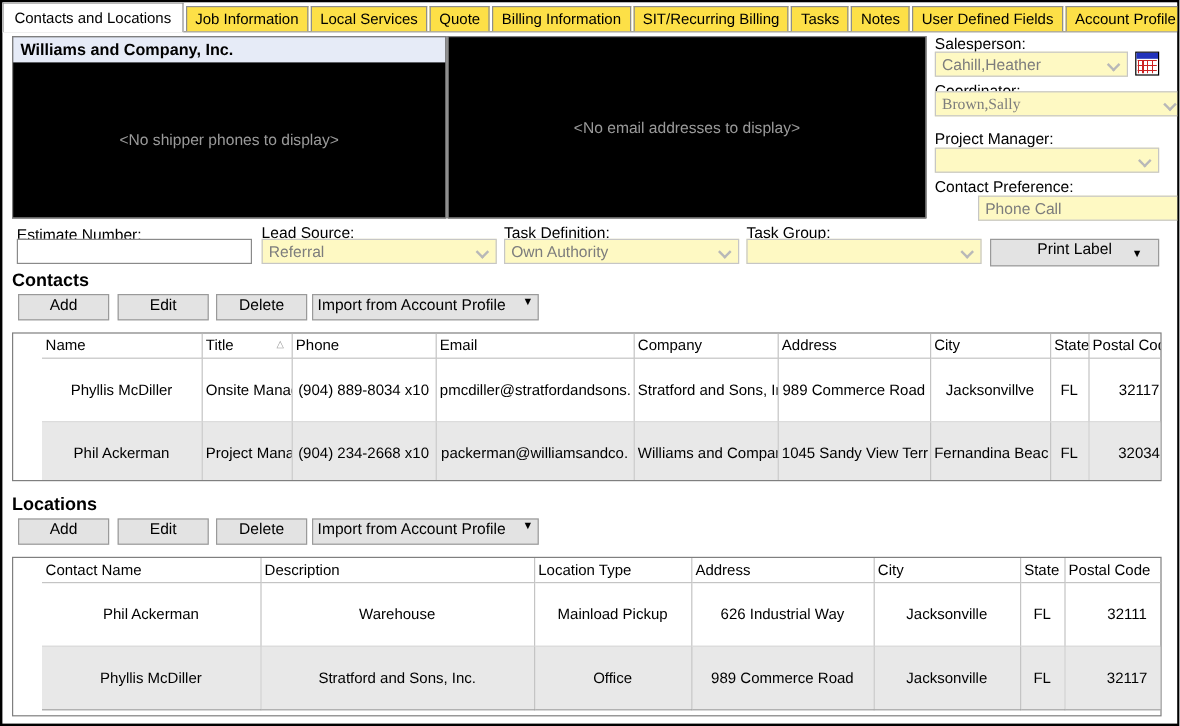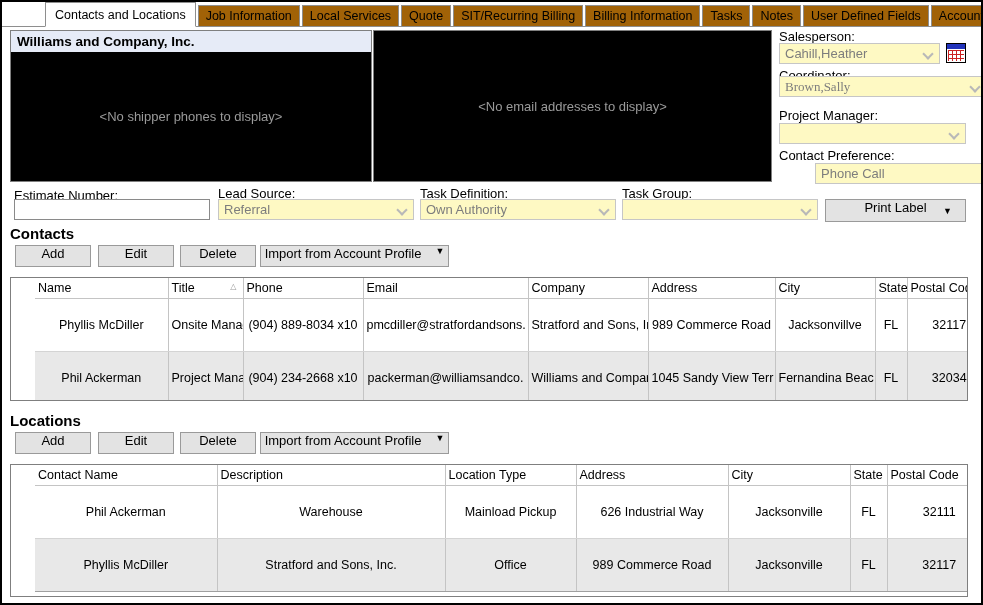--- a/index.html
+++ b/index.html
@@ -1,22 +1,22 @@
 <!DOCTYPE html>
 <html><head>
 <meta charset="utf-8">
 <style>
   html,body{margin:0;padding:0;background:#fff;}
   body{width:983px;height:605px;font-family:"Liberation Sans",sans-serif;font-size:13px;color:#000;}
   .window{position:relative;width:979px;height:601px;border:2px solid #000;background:#fff;overflow:hidden;}
 
   
   .tabbar{position:absolute;top:0;left:0;right:0;height:24px;display:flex;align-items:flex-end;border-bottom:1px solid #8e8e8e;background:#fff;}
-  .tab{background:#a16207;border:1px solid #8e8e8e;border-bottom:none;padding:3px 7px 3px 7px;margin-right:2px;white-space:nowrap;cursor:default;font-size:12.5px;}
-  .tab.active{background:#fff;padding:5px 9px 4px 9px;margin-bottom:-1px;border-bottom:1px solid #fff;margin-left:43px;}
+  .tab{background:#fde047;border:1px solid #8e8e8e;border-bottom:none;padding:3px 7px 3px 7px;margin-right:2px;white-space:nowrap;cursor:default;font-size:12.5px;}
+  .tab.active{background:#fff;padding:5px 9px 4px 9px;margin-bottom:-1px;border-bottom:1px solid #fff;}
 
   
   .panel{position:absolute;border:1px solid #7f7f7f;background:#000000;}
   .panel-header{background:#e6ebf7;font-weight:bold;font-size:13.5px;padding:3px 6px;}
   .empty-msg{position:absolute;left:0;right:0;top:45%;text-align:center;color:#9a9a9a;}
   .panel.phones .empty-msg{top:52%;}
 
   .flabel{position:absolute;white-space:nowrap;color:#000;}
   .combo{position:absolute;height:21px;border:1px solid #c6c6c6;background:#fef9c3;color:#7d7d7d;
          display:flex;align-items:center;padding-left:5px;white-space:nowrap;overflow:hidden;box-sizing:border-box;}
@@ -50,22 +50,22 @@
 </head>
 <body>
 
 <div class="window">
 
   <div class="tabbar">
       <div class="tab active">Contacts and Locations</div>
       <div class="tab">Job Information</div>
       <div class="tab">Local Services</div>
       <div class="tab">Quote</div>
+      <div class="tab">Billing Information</div>
       <div class="tab">SIT/Recurring Billing</div>
-      <div class="tab">Billing Information</div>
       <div class="tab">Tasks</div>
       <div class="tab">Notes</div>
       <div class="tab">User Defined Fields</div>
       <div class="tab">Account Profile</div>
     </div>
 
   <div class="panel phones" style="left:8px;top:28px;width:360px;height:150px;">
     <div class="panel-header">Williams and Company, Inc.</div>
     <div class="empty-msg">&lt;No shipper phones to display&gt;</div>
   </div>

